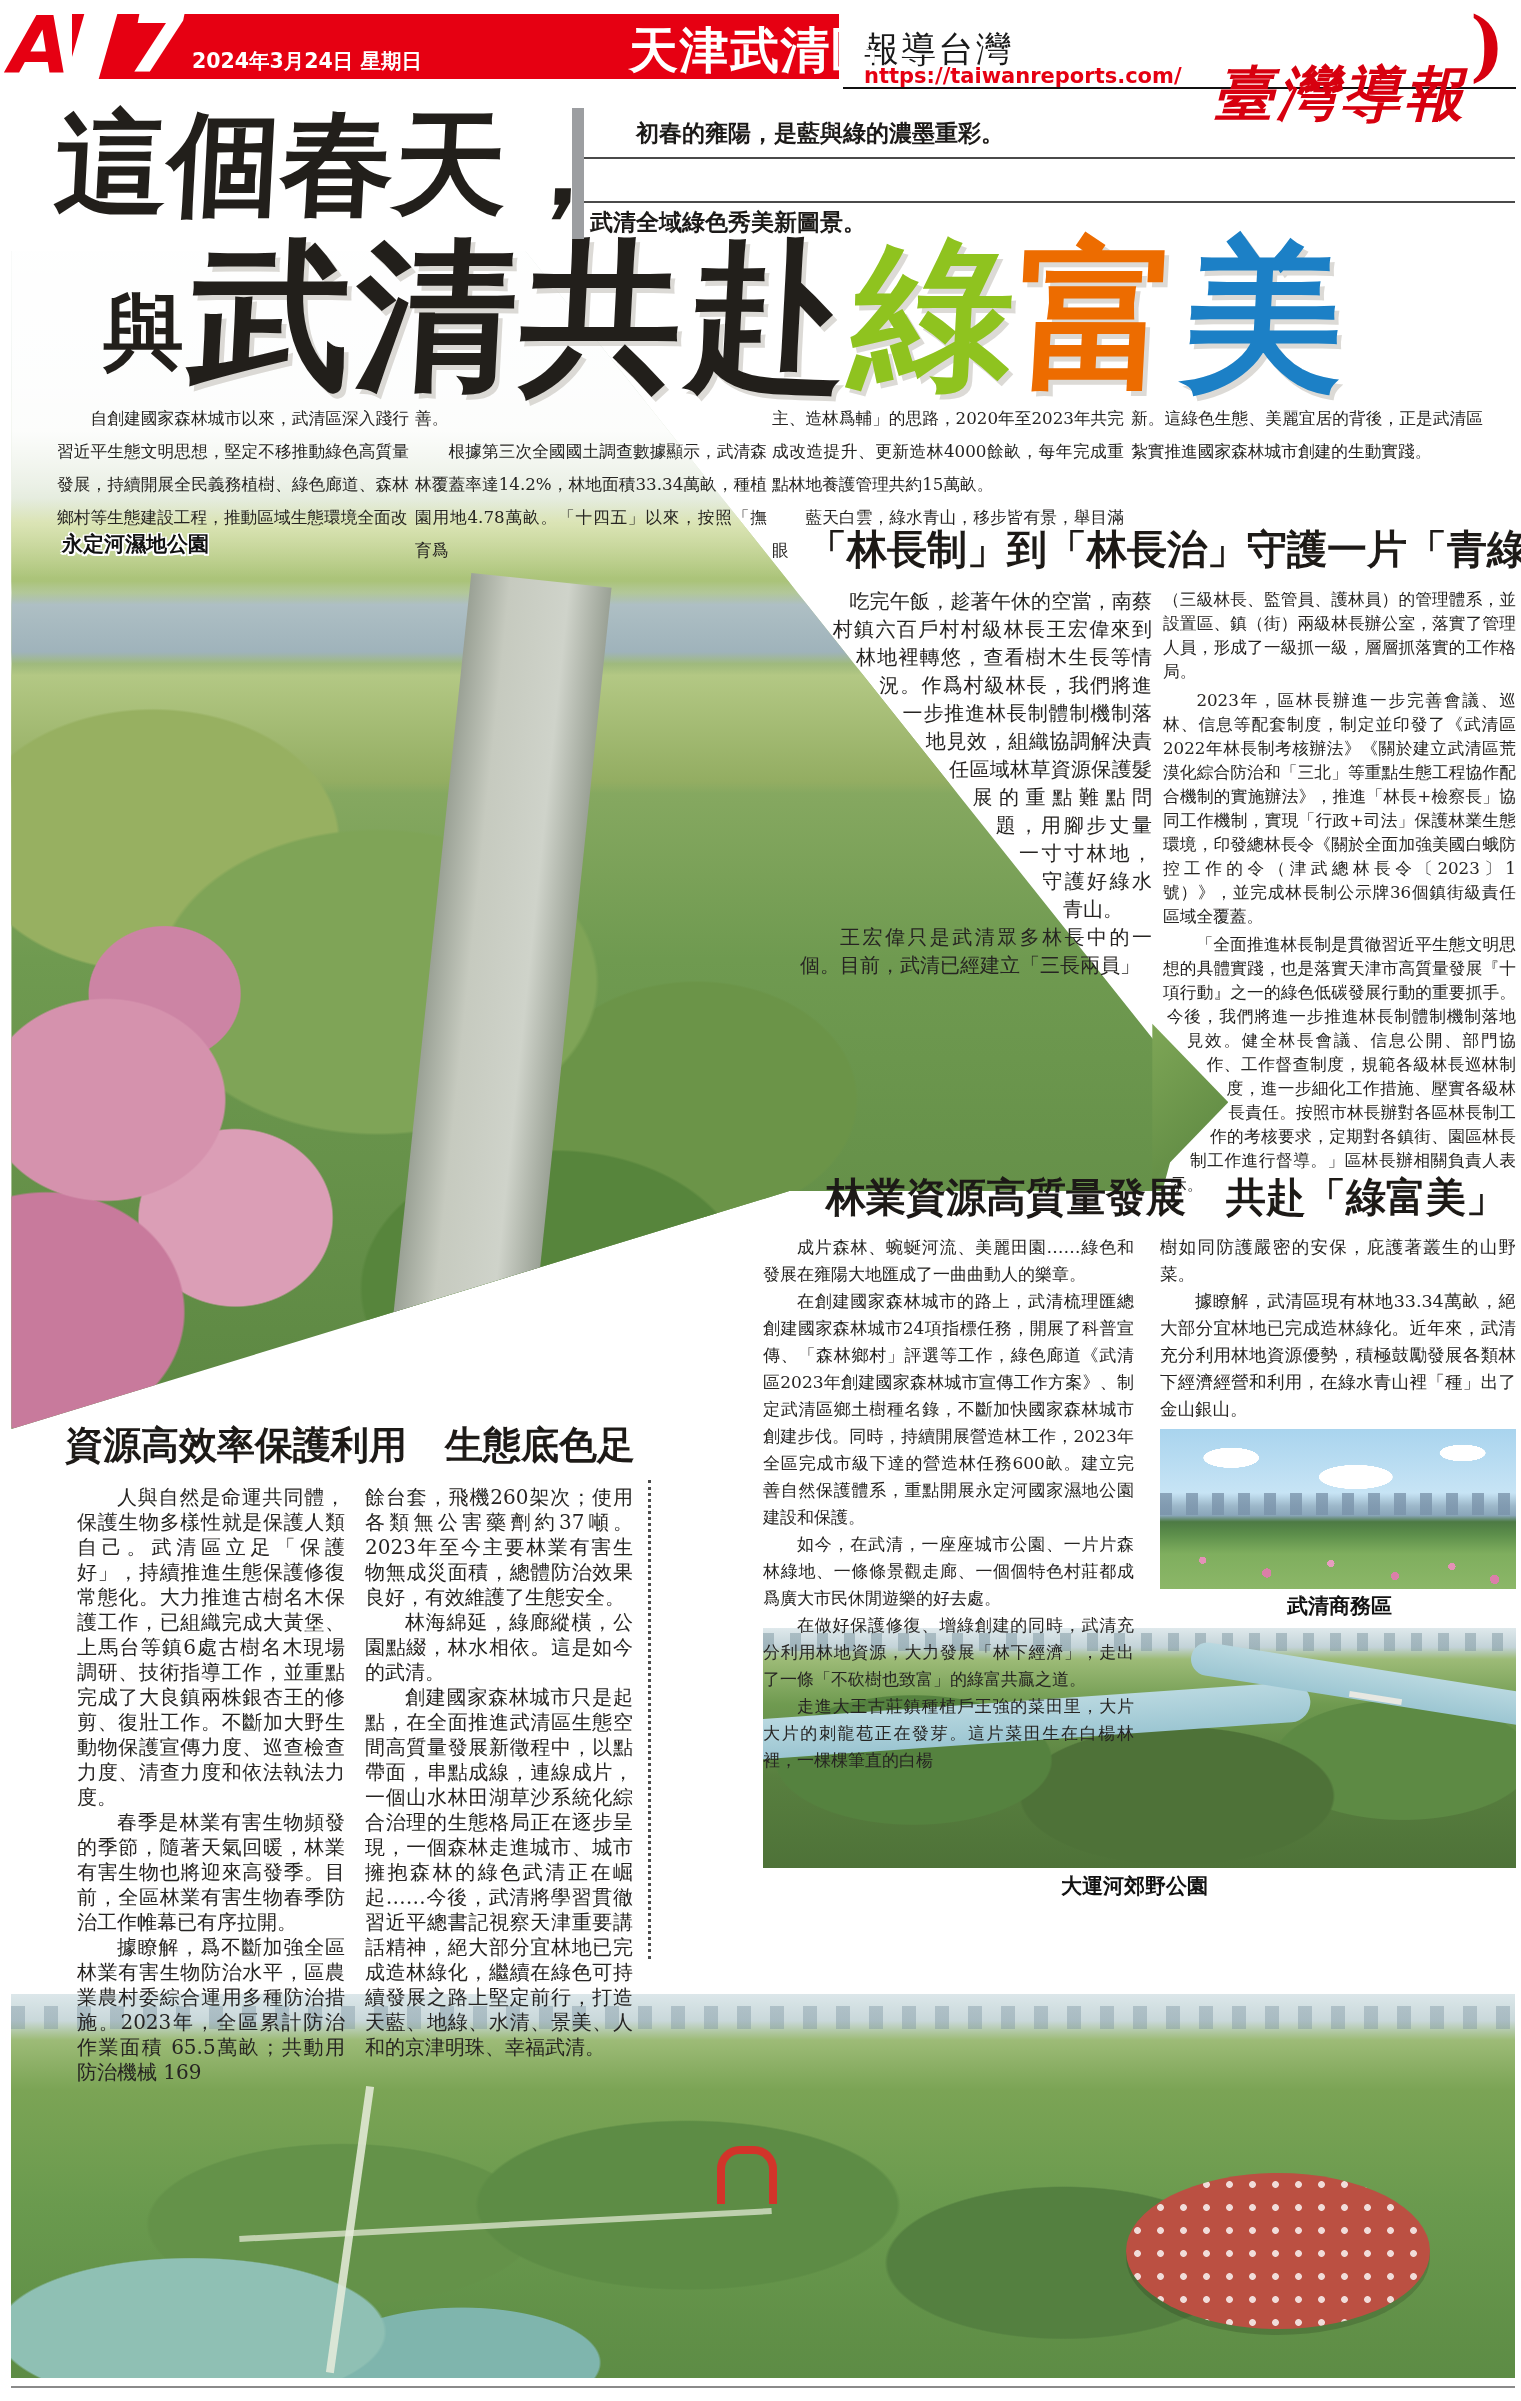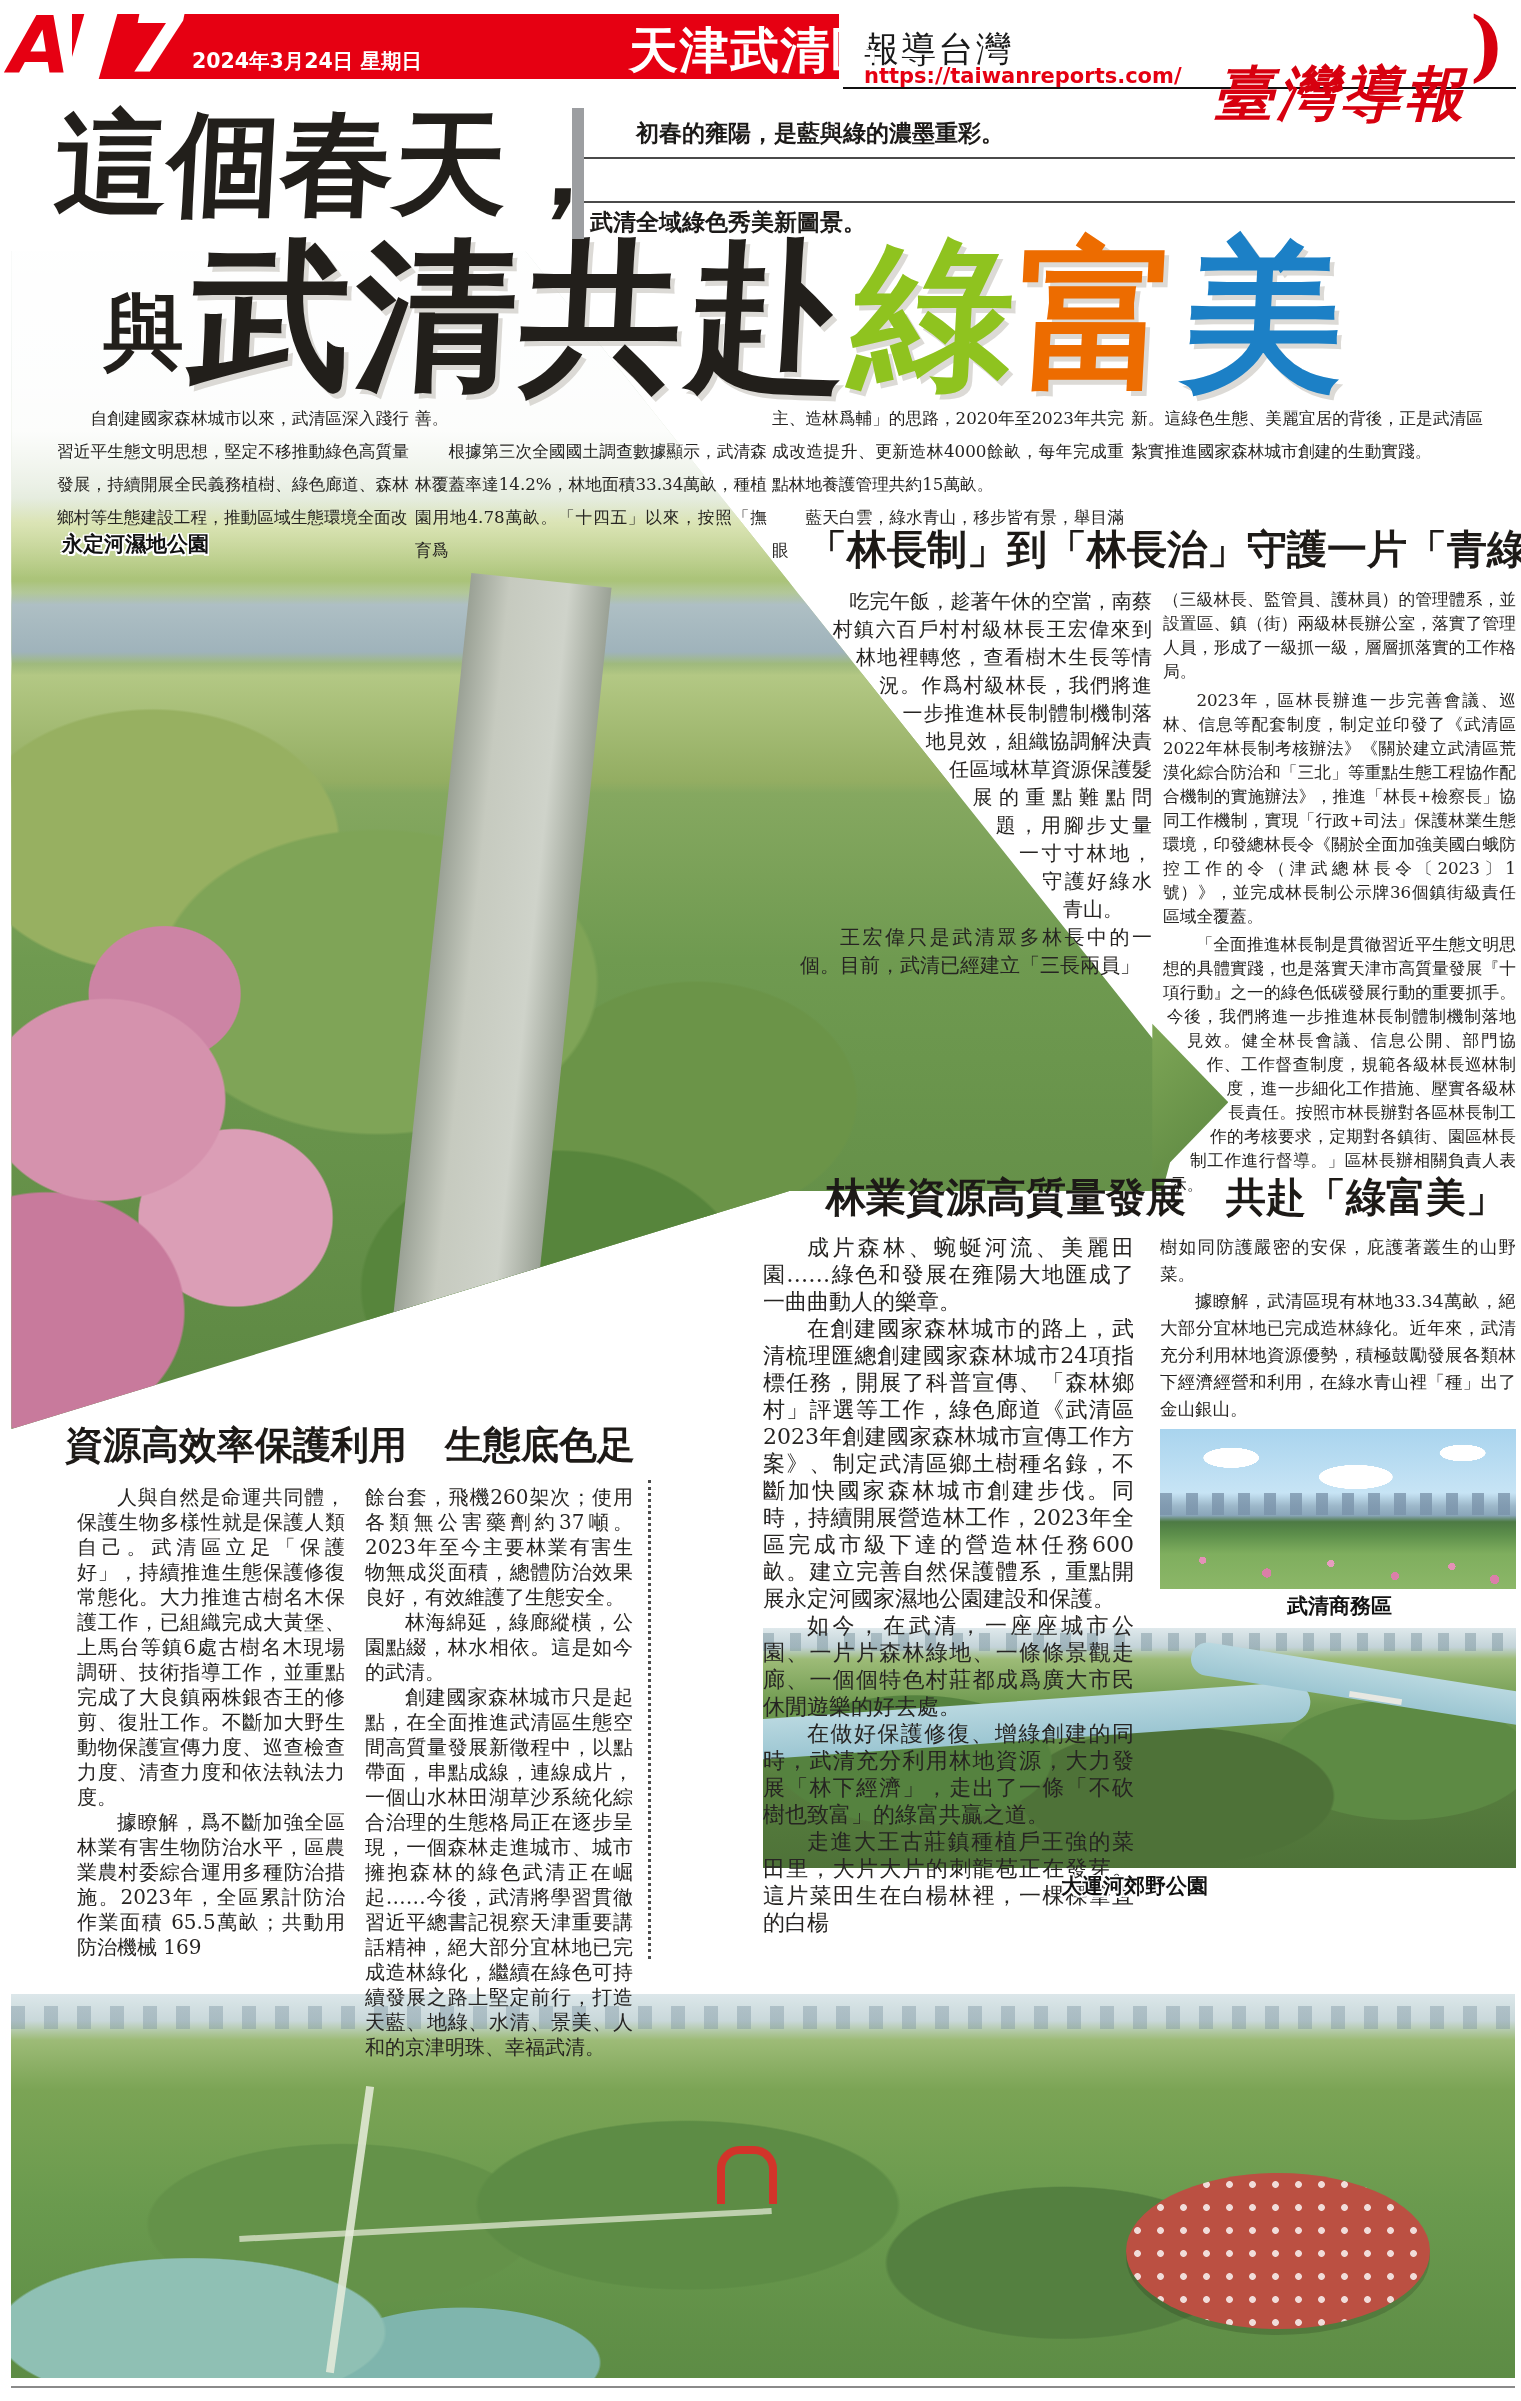--- a/index.html
+++ b/index.html
@@ -58,21 +58,21 @@
   .wedge1{float:left;width:263px;height:333px;
           shape-outside:polygon(0% 5%, 100% 100%, 0% 100%);}
   .s1-right{left:1163px;top:587px;width:353px;font-size:16.7px;line-height:24px;}
   .s1-right p{margin-bottom:4.6px;}
   .wedge2{float:left;width:76px;height:327px;margin-left:-10.7px;
           shape-outside:polygon(0% 28%, 100% 52%, 0% 76%);
           clip-path:polygon(0% 28%, 100% 52%, 0% 76%);
           background:linear-gradient(135deg,#8cb35f,#4e7a38);}
 
   
-  .s2-left{left:763px;top:1234px;width:371px;font-size:22px;line-height:27px;}
+  .s2-left{left:763px;top:1234px;width:371px;font-size:17px;line-height:27px;}
   .s2-right{left:1160px;top:1234px;width:356px;font-size:17.5px;line-height:27px;}
 
   
   .s3-col{top:1485px;width:268px;font-size:20px;line-height:25px;margin-left:24px;}
   .dotted-div{left:648px;top:1480px;height:479px;width:0;border-left:3.8px dotted #4c4c4c;}
 
   
   .photo{overflow:hidden;}
   .caption{font-family:"DejaVu Serif","Liberation Serif",serif;font-weight:bold;font-size:21px;color:#111;
            text-shadow:1.5px 0 0 #fff,-1.5px 0 0 #fff,0 1.5px 0 #fff,0 -1.5px 0 #fff,1.5px 1.5px 0 #fff,-1.5px -1.5px 0 #fff,1.5px -1.5px 0 #fff,-1.5px 1.5px 0 #fff;
@@ -234,20 +234,21 @@
     <div class="abs canal-river1"></div>
     <div class="abs canal-river2"></div>
     <div class="abs canal-bridge"></div>
   </div>
   <div class="abs caption" style="left:1061px;top:1872px;">大運河郊野公園</div>
 
   <div class="abs sec-title" style="left:65px;top:1420px;font-size:38px;z-index:4;">資源高效率保護利用　生態底色足</div>
 
   <div class="abs s3-col" style="left:53px;z-index:2;">
     <p class="para ind">人與自然是命運共同體，保護生物多樣性就是保護人類自己。武清區立足「保護好」，持續推進生態保護修復常態化。大力推進古樹名木保護工作，已組織完成大黃堡、上馬台等鎮6處古樹名木現場調研、技術指導工作，並重點完成了大良鎮兩株銀杏王的修剪、復壯工作。不斷加大野生動物保護宣傳力度、巡查檢查力度、清查力度和依法執法力度。</p>
+    <p class="para ind">春季是林業有害生物頻發的季節，隨著天氣回暖，林業有害生物也將迎來高發季。目前，全區林業有害生物春季防治工作帷幕已有序拉開。</p>
     <p class="para ind">據瞭解，爲不斷加強全區林業有害生物防治水平，區農業農村委綜合運用多種防治措施。2023年，全區累計防治作業面積 65.5萬畝；共動用防治機械 169</p>
   </div>
   <div class="abs s3-col" style="left:341px;z-index:2;">
     <p class="para">餘台套，飛機260架次；使用各類無公害藥劑約37噸。2023年至今主要林業有害生物無成災面積，總體防治效果良好，有效維護了生態安全。</p>
     <p class="para ind">林海綿延，綠廊縱橫，公園點綴，林水相依。這是如今的武清。</p>
     <p class="para ind">創建國家森林城市只是起點，在全面推進武清區生態空間高質量發展新徵程中，以點帶面，串點成線，連線成片，一個山水林田湖草沙系統化綜合治理的生態格局正在逐步呈現，一個森林走進城市、城市擁抱森林的綠色武清正在崛起……今後，武清將學習貫徹習近平總書記視察天津重要講話精神，絕大部分宜林地已完成造林綠化，繼續在綠色可持續發展之路上堅定前行，打造天藍、地綠、水清、景美、人和的京津明珠、幸福武清。</p>
   </div>
 
   <div class="abs dotted-div"></div>
 

